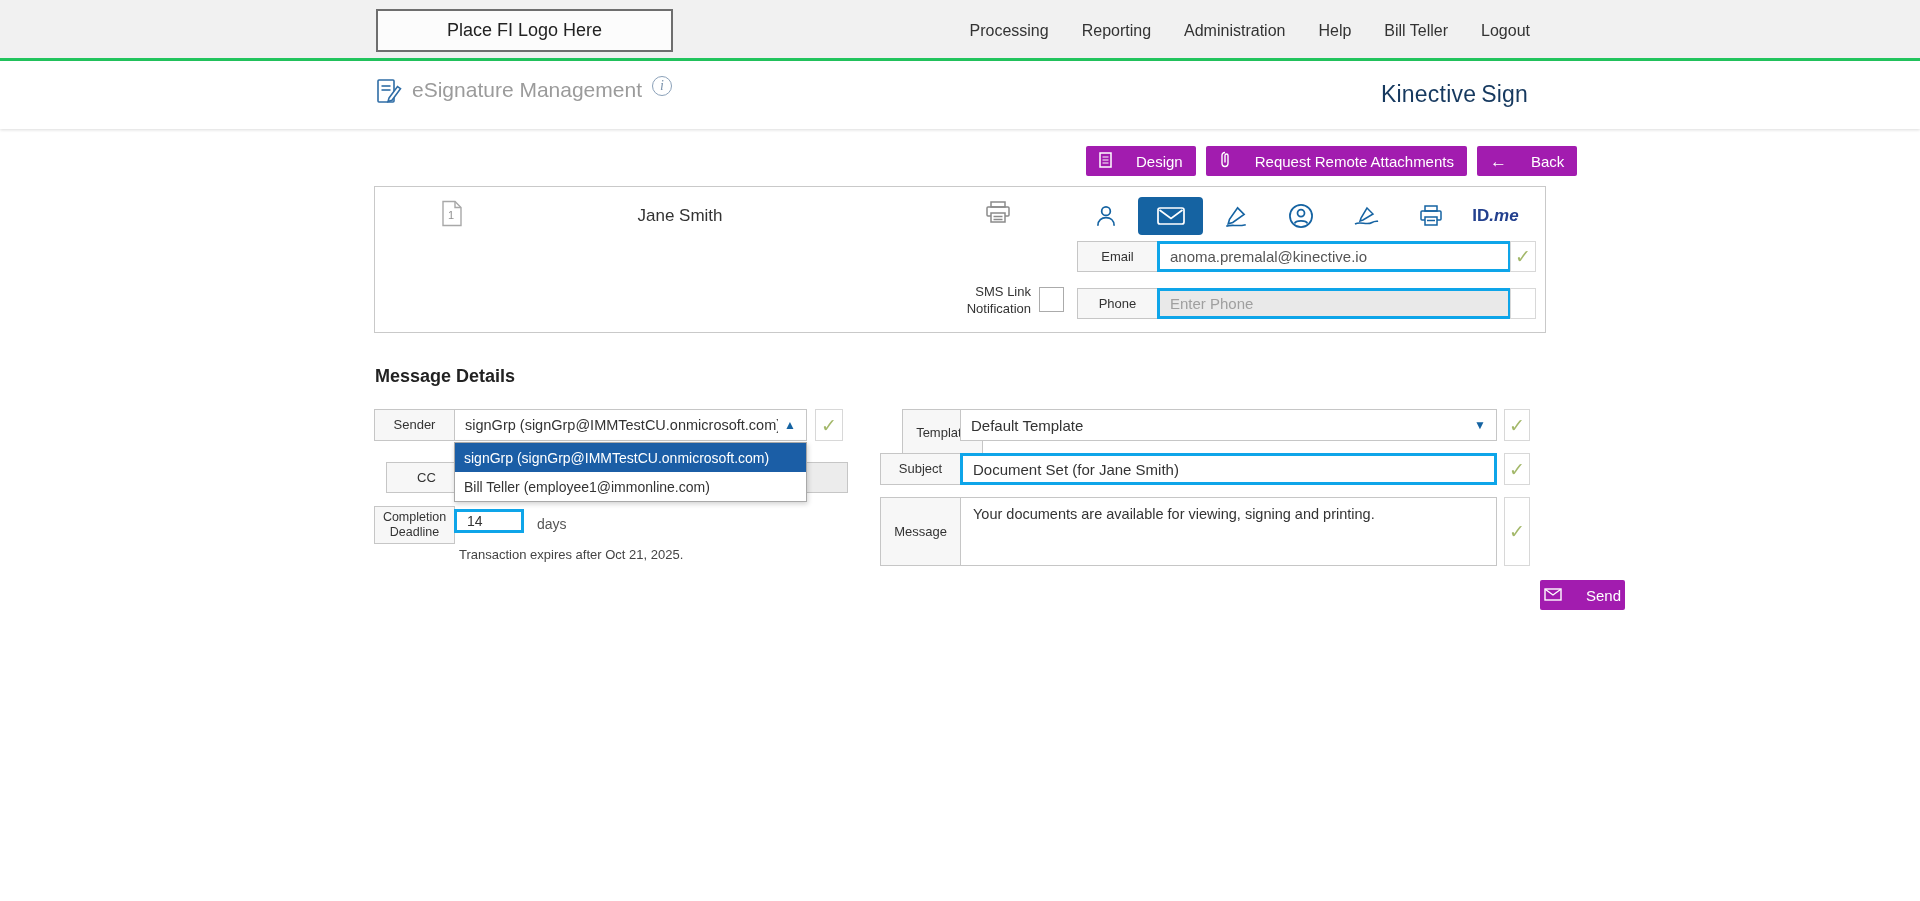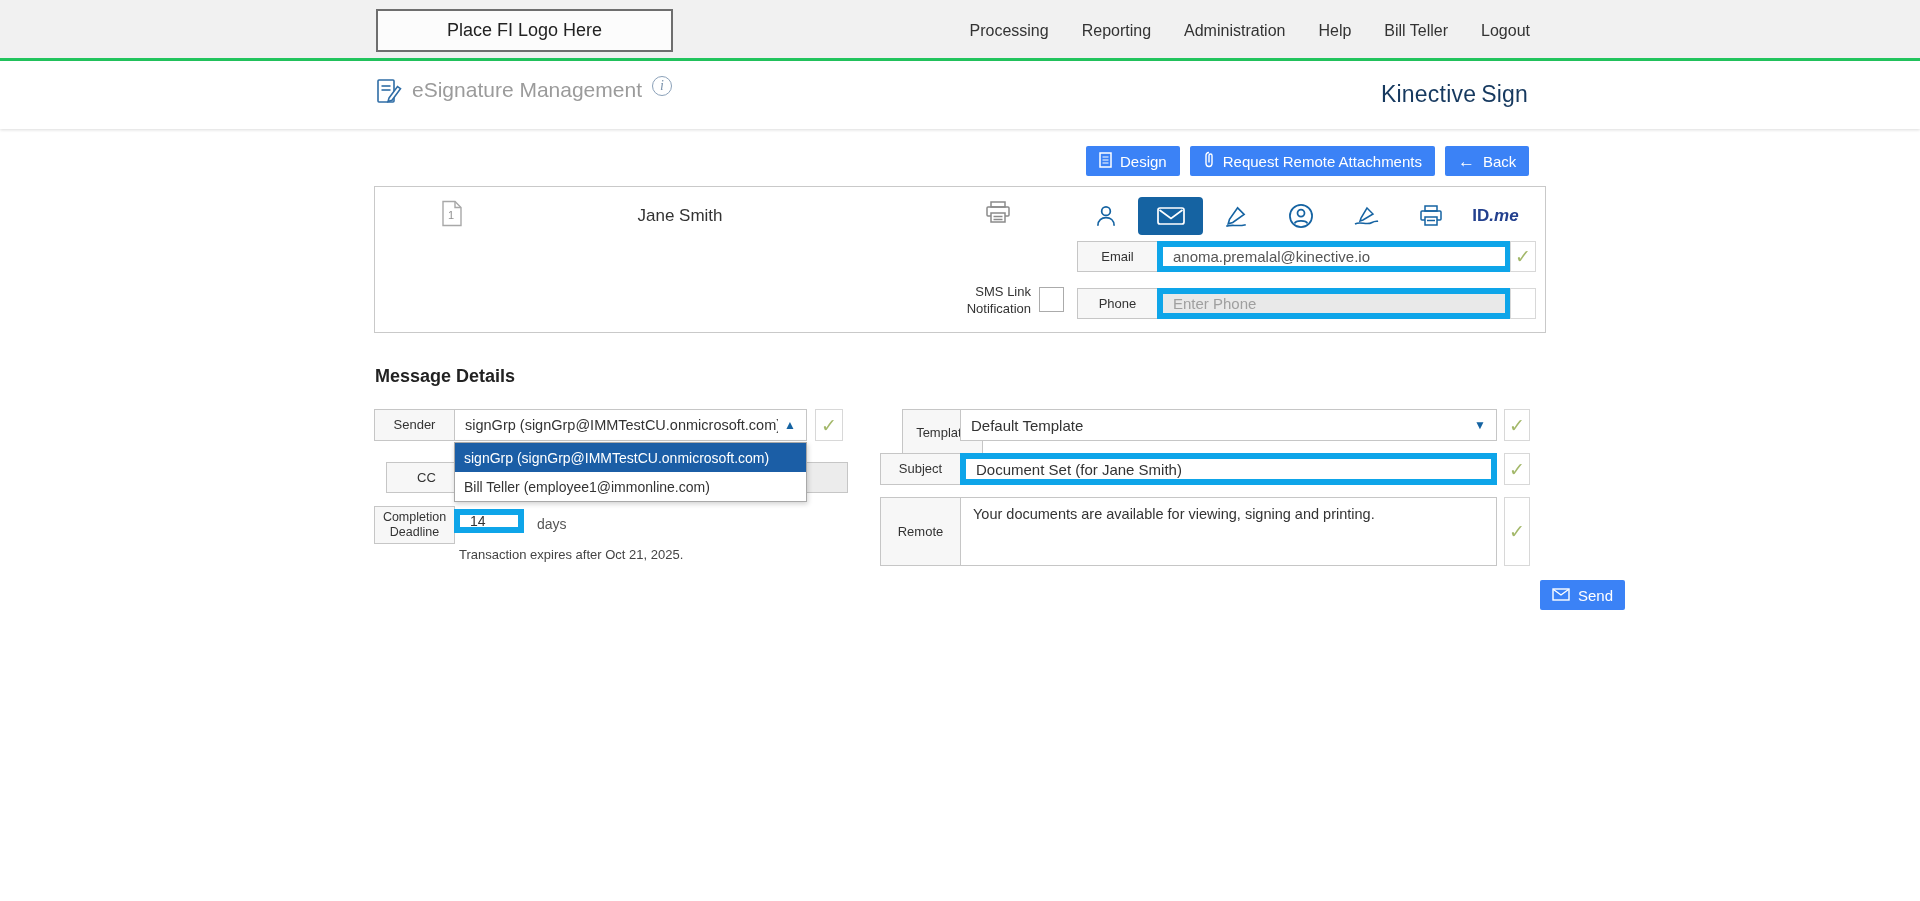--- a/index.html
+++ b/index.html
@@ -20,39 +20,39 @@
   .title-wrap { position:absolute; left:376px; top:17px; display:flex; align-items:flex-start; gap:10px; }
   .page-title { font-size:21px; color:#9b9b9b; }
   .info-badge { width:20px; height:20px; border:1px solid #8ba1b9; border-radius:50%; color:#7d94ad;
                 font-family:"Liberation Serif","DejaVu Serif",serif; font-style:italic; font-size:14px;
                 display:flex; align-items:center; justify-content:center; cursor:pointer; margin-top:-2px; }
   .brand { position:absolute; right:392px; top:20px; font-size:23px; color:#16395f; letter-spacing:0.2px; }
   .brand .brand-strong { font-weight:400; margin-left:5px; }
 
   
   .actions { position:absolute; left:1086px; top:146px; display:flex; gap:10px; }
-  .btn { background:#3b82f6; color:#fff; height:30px; display:flex; align-items:center; gap:8px;
+  .btn { background:#a21caf; color:#fff; height:30px; display:flex; align-items:center; gap:24px;
          padding:0 13px; font-size:15px; border:none; border-radius:2px; cursor:pointer; white-space:nowrap; }
   .btn .glyph { font-size:17px; line-height:1; }
 
   
   .card { position:absolute; left:374px; top:186px; width:1172px; height:147px; border:1px solid #c9c9c9; background:#fff; }
   .doc-icon { position:absolute; left:66px; top:13px; }
   .recipient-name { position:absolute; left:175px; top:19px; width:260px; text-align:center; font-size:17px; color:#333; }
   .printer-icon { position:absolute; left:610px; top:13px; cursor:pointer; }
   .methods { position:absolute; left:698px; top:10px; display:flex; }
   .method { width:65px; height:38px; display:flex; align-items:center; justify-content:center; cursor:pointer; }
   .method.selected { background:#1563a2; border-radius:4px; }
   .idme { font-size:17px; color:#23408e; font-weight:700; }
   .idme .idme-me { font-style:italic; }
 
   .cell { position:absolute; border:1px solid #c6c6c6; background:#fff; }
   .label-cell { background:#f7f7f7; display:flex; align-items:center; justify-content:center;
                 text-align:center; font-size:13px; color:#333; line-height:1.2; padding:2px; }
-  .text-input { position:absolute; border:6px solid #0ea5e9; background:#fff; font-size:15px; color:#555;
+  .text-input { position:absolute; border:3px solid #0ea5e9; background:#fff; font-size:15px; color:#555;
                 padding:0 10px; font-family:"Liberation Sans","DejaVu Sans",sans-serif; outline:none; }
   .text-input::placeholder { color:#9f9f9f; }
   .text-input.disabled { background:#e9e9e9; }
   .check-cell { position:absolute; border:1px solid #d8d8d8; background:#fff; display:flex;
                 align-items:center; justify-content:center; }
   .check { color:#a3b86a; font-size:19px; line-height:1; }
   .checkbox { position:absolute; left:664px; top:100px; width:25px; height:25px; background:#fff;
               border:1px solid #ababab; cursor:pointer; }
   .sms-label { position:absolute; left:580px; top:97px; width:76px; text-align:right; font-size:13px;
                color:#333; line-height:1.3; }
@@ -253,21 +253,21 @@
   <div class="check-cell" style="left:1504px; top:409px; width:26px; height:32px;">
     <span class="check">✓</span>
   </div>
 
   <div class="cell label-cell" style="left:880px; top:453px; width:81px; height:32px;">Subject</div>
   <input class="text-input" style="left: 960px; top: 453px; width: 537px; height: 32px; color: rgb(51, 51, 51);" value="Document Set (for Jane Smith)">
   <div class="check-cell" style="left:1504px; top:453px; width:26px; height:32px;">
     <span class="check">✓</span>
   </div>
 
-  <div class="cell label-cell" style="left:880px; top:497px; width:81px; height:69px;">Remote</div>
+  <div class="cell label-cell" style="left:880px; top:497px; width:81px; height:69px;">Message</div>
   <textarea class="msg-area" style="">Your documents are available for viewing, signing and printing.</textarea>
   <div class="check-cell" style="left:1504px; top:497px; width:26px; height:69px;">
     <span class="check">✓</span>
   </div>
 
   <button class="btn send-btn">
     <span>
       <svg width="18" height="13" viewBox="0 0 18 13">
           <rect x="1" y="1" width="16" height="11" fill="none" stroke="#fff" stroke-width="1.4"></rect>
           <path d="M1.5 1.5 L9 7 L16.5 1.5" fill="none" stroke="#fff" stroke-width="1.4"></path>

